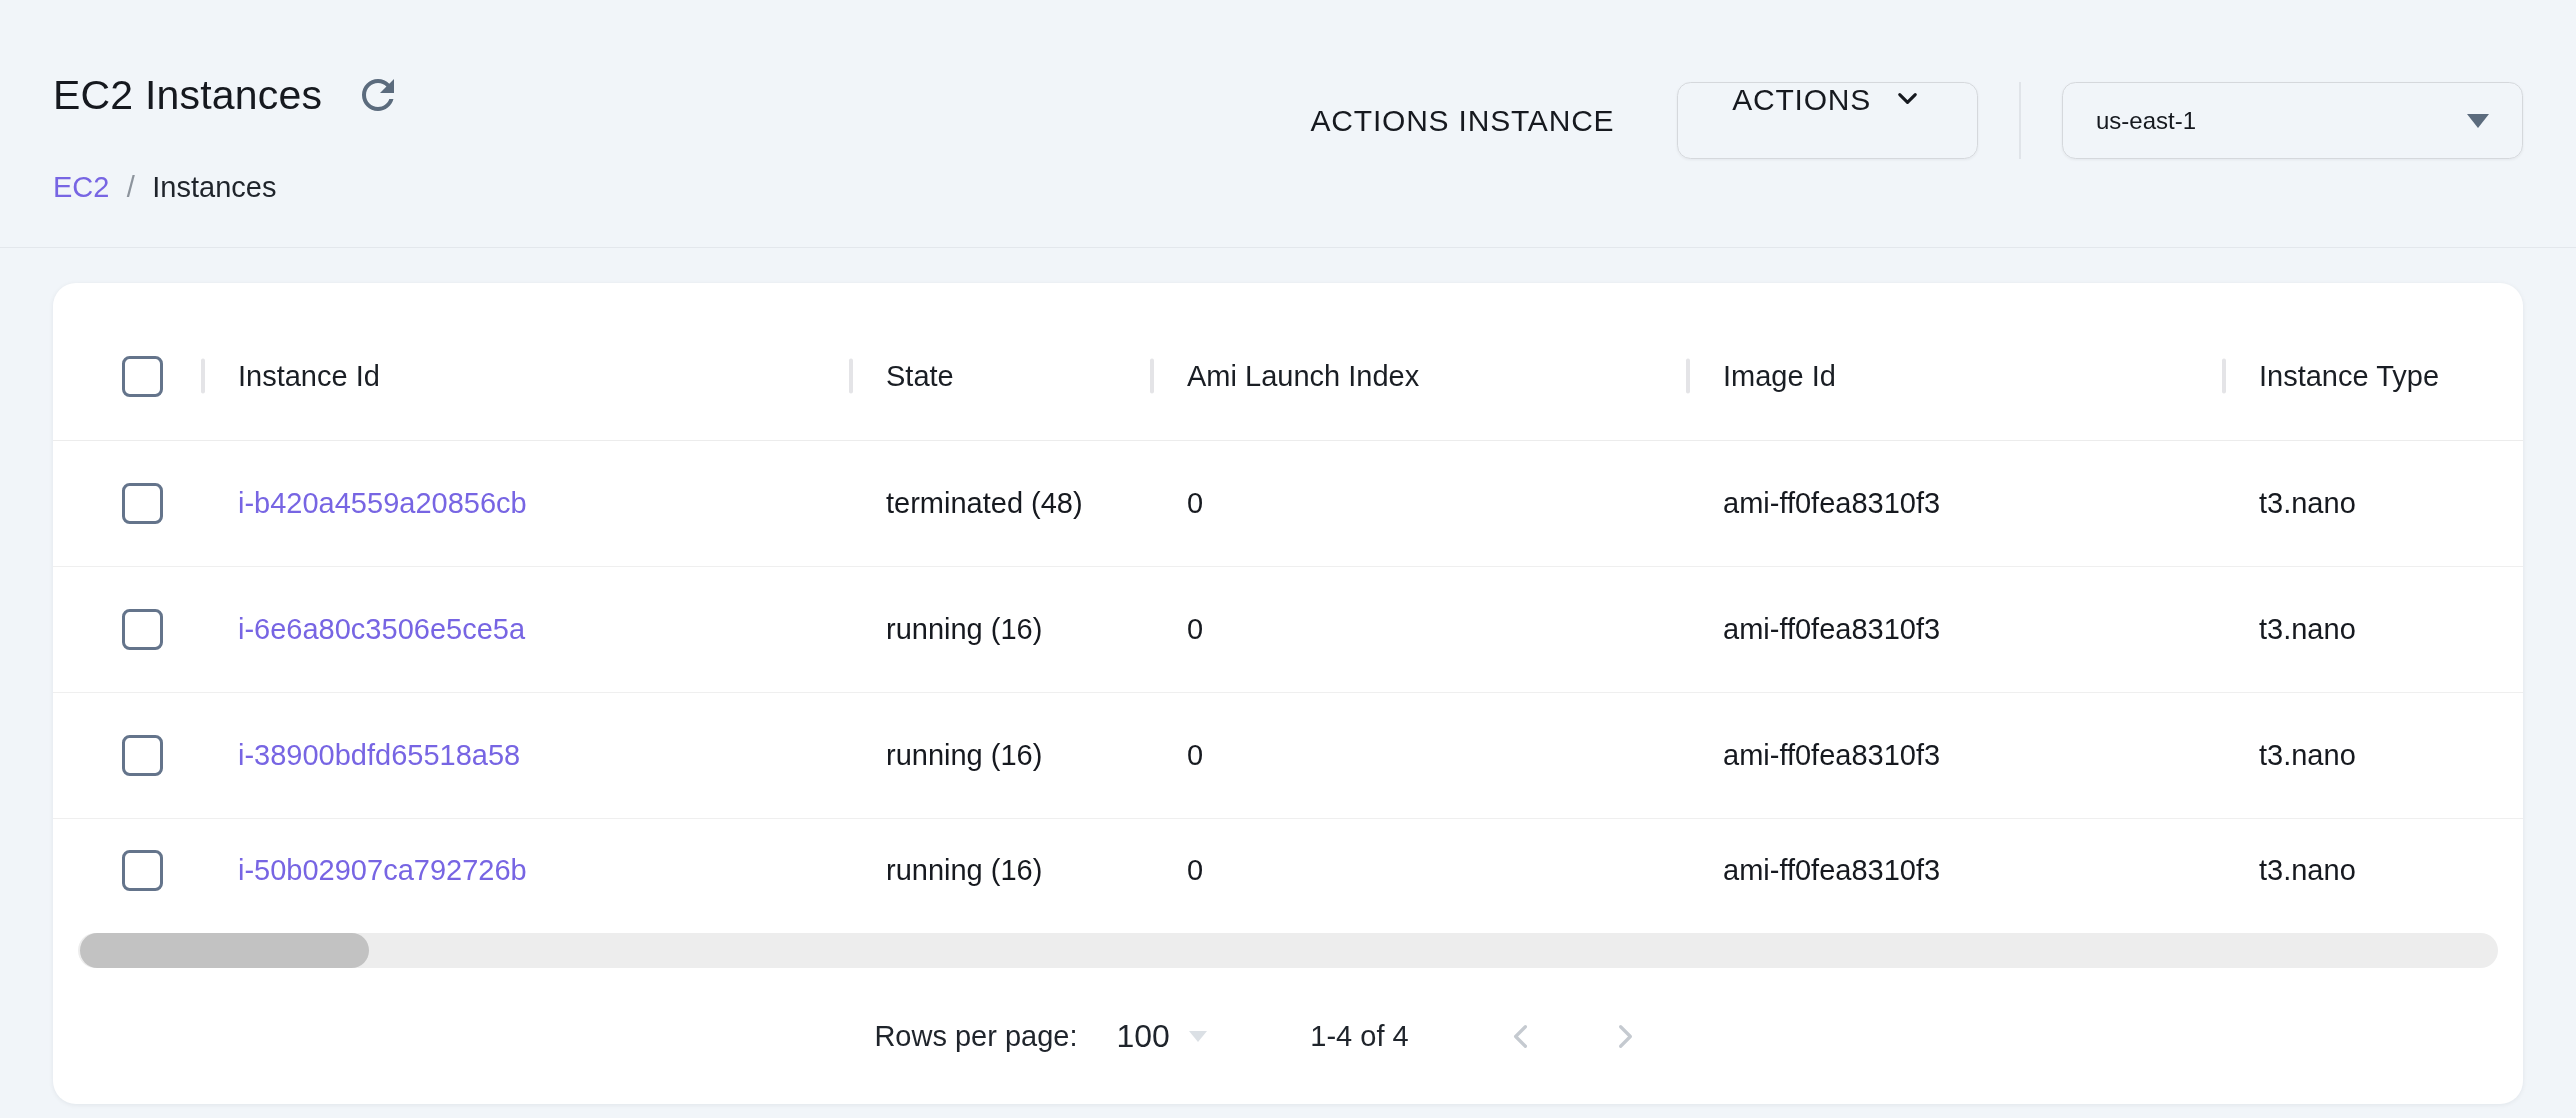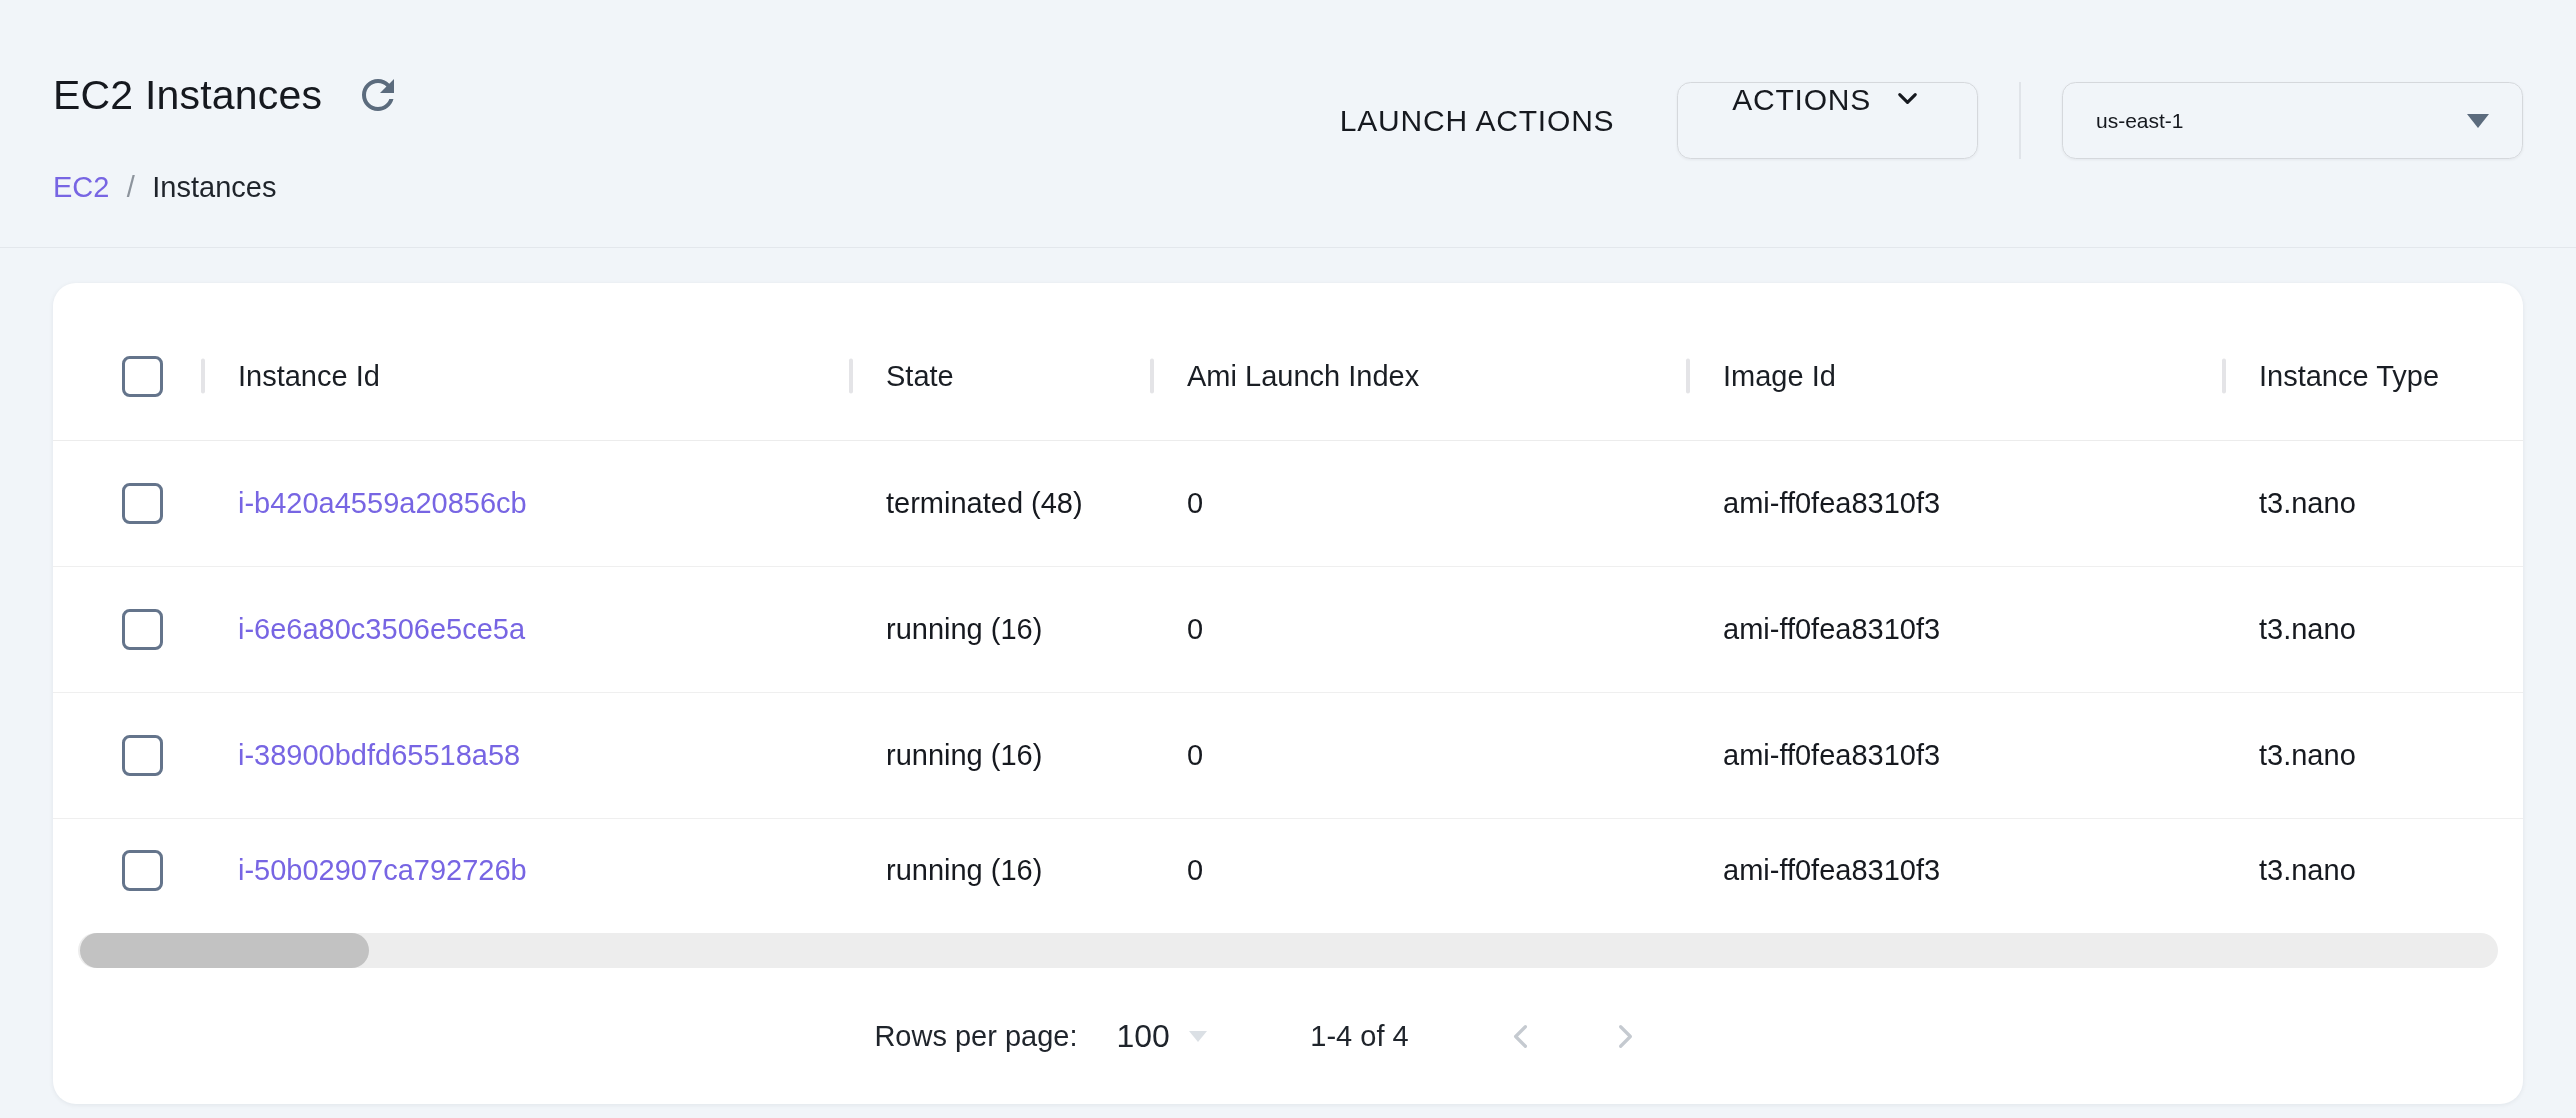--- a/index.html
+++ b/index.html
@@ -44,21 +44,21 @@
     font-family: "Liberation Sans", sans-serif;
     font-size: 30px; color: #16191f; letter-spacing: 0.8px;
     box-shadow: 0 1px 2.9px rgba(15,23,42,0.06);
   }
   .outline-btn svg { width: 31px; height: 31px; stroke: #16191f; fill: none; stroke-width: 2.4; stroke-linecap: round; stroke-linejoin: round; }
   .v-divider { width: 1.9px; height: 77px; background: #e0e4e9; margin: 0 41px; }
   .region-select {
     display: flex; align-items: center; justify-content: space-between;
     width: 461px; height: 77px; cursor: pointer;
     border: 1.9px solid #d5d8dc; border-radius: 13.6px;
-    padding: 7px 33px; font-size: 21px; color: #16191f;
+    padding: 7px 33px; font-size: 24px; color: #16191f;
     box-shadow: 0 1px 2.9px rgba(15,23,42,0.06);
   }
   .caret-down {
     width: 0; height: 0;
     border-left: 11.6px solid transparent; border-right: 11.6px solid transparent;
     border-top: 14.5px solid #5b6b7d;
   }
 
   
   .card {
@@ -136,21 +136,21 @@
       </svg>
     </button>
   </div>
   <nav class="breadcrumb">
     <a>EC2</a>
     <span class="sep-slash">/</span>
     <span class="current">Instances</span>
   </nav>
 
   <div class="controls">
-    <button class="text-btn">LAUNCH ACTIONS</button>
+    <button class="text-btn">ACTIONS INSTANCE</button>
     <button class="outline-btn">
       <span>ACTIONS</span>
       <svg viewBox="0 0 24 24">
           <path d="M6 9l6 6 6-6"></path>
         </svg>
     </button>
     <div class="v-divider"></div>
     <div class="region-select">
       <span>us-east-1</span>
       <span class="caret-down"></span>

